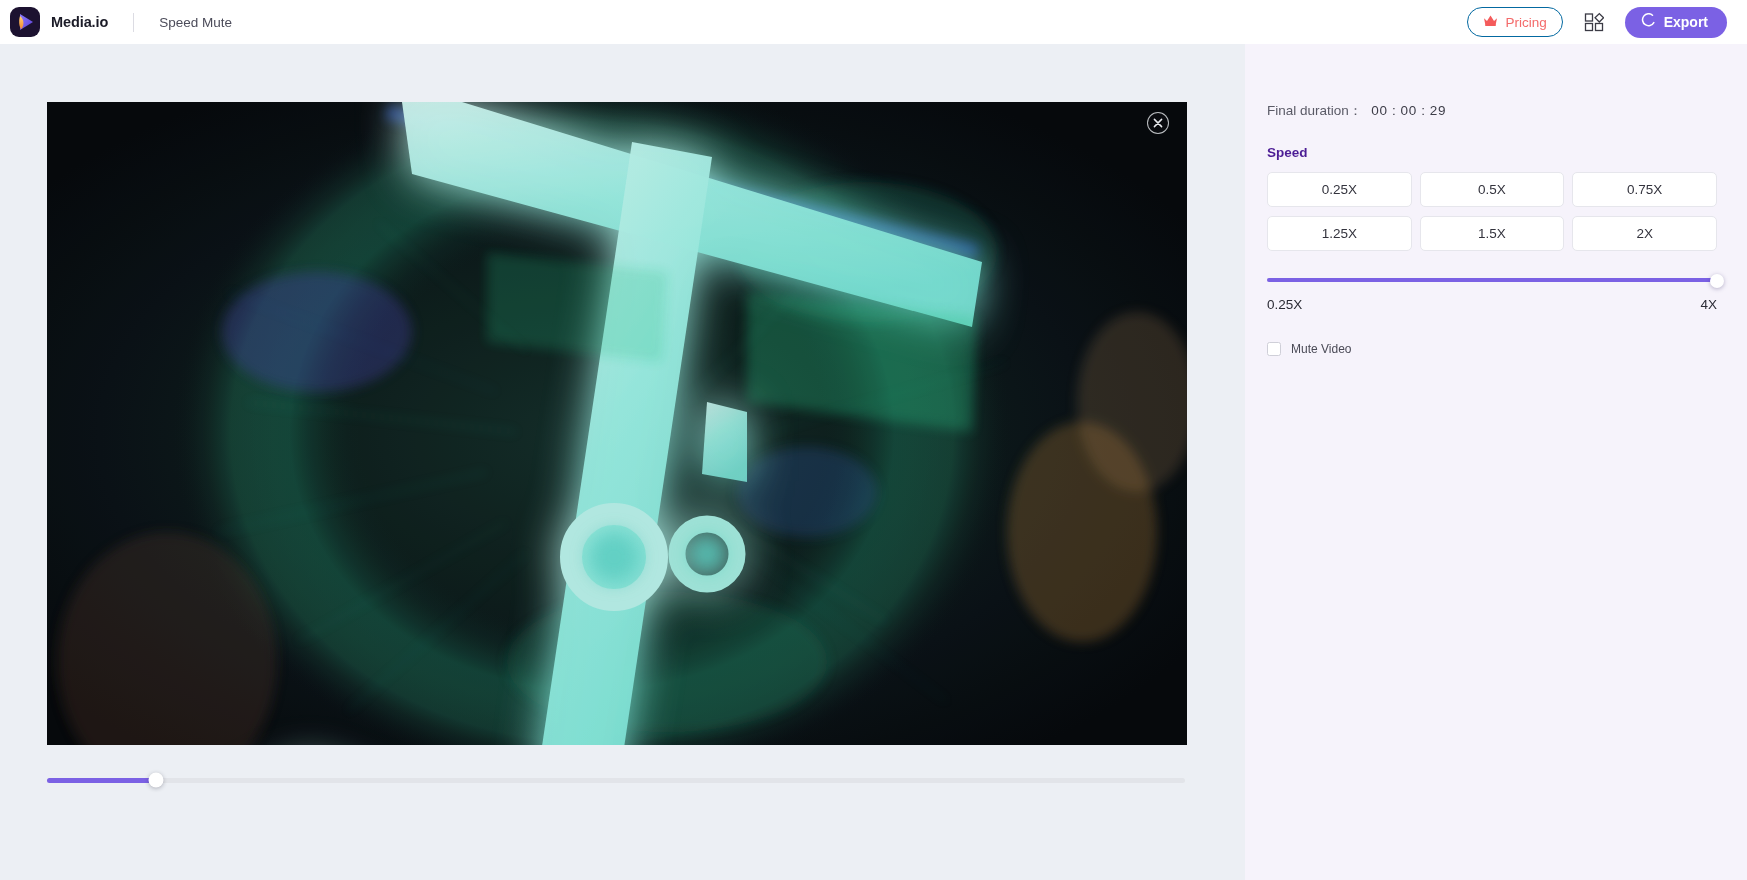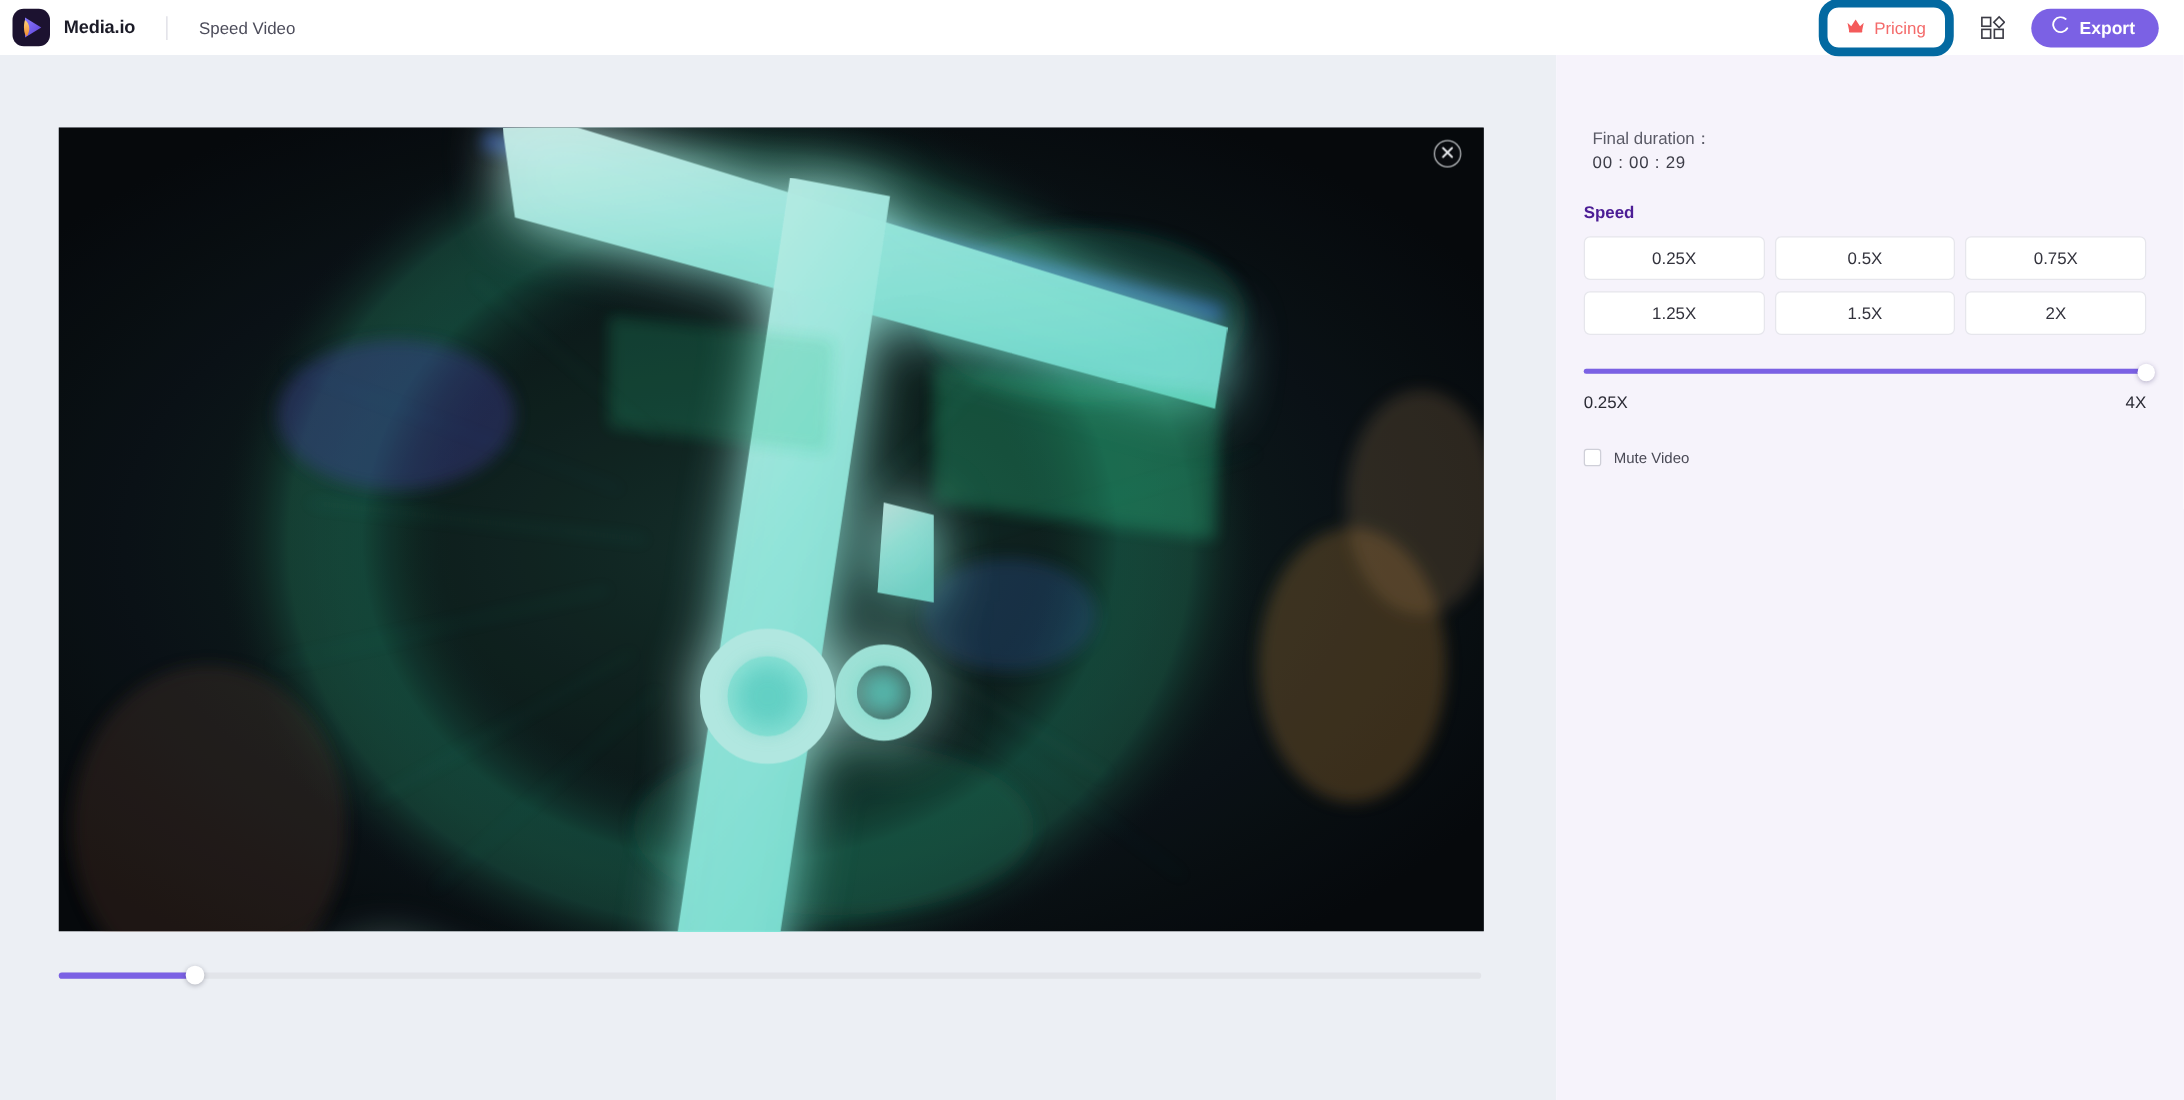--- a/index.html
+++ b/index.html
@@ -29,22 +29,22 @@
   }
   .logo svg { display: block; }
   .brand-name { font-size: 14.5px; font-weight: bold; color: #1b1b27; letter-spacing: -0.1px; }
   .brand-sep { width: 1px; height: 19px; background: #dcdce3; margin: 0 14px; }
   .page-sub { font-size: 13.5px; color: #4c4c5a; }
 
   .header-right { margin-left: auto; display: flex; align-items: center; gap: 18px; }
 
   .pricing-btn {
     display: flex; align-items: center; gap: 7px;
-    height: 46px; padding: 0 15px;
-    border: 7px solid #0369a1; border-radius: 16px;
+    height: 30px; padding: 0 15px;
+    border: 1px solid #0369a1; border-radius: 16px;
     background: #fff; cursor: pointer;
     font-size: 13.5px; color: #f46a6a; font-weight: 500;
   }
   .crown { display: block; }
 
   .grid-btn {
     width: 26px; height: 26px; display: flex; align-items: center; justify-content: center;
     cursor: pointer; background: none; border: none;
   }
 
@@ -118,21 +118,21 @@
 
   
   .panel {
     flex: 1; background: #f6f3fb;
     padding: 58px 30px 0 22px;
     position: relative;
   }
   .panel-inner { width: 100%; }
   .final-duration {
     font-size: 13.5px; color: #5a5a66; margin-bottom: 25px;
-    display: flex; align-items: baseline; gap: 2px; flex-direction: column;
+    display: flex; align-items: baseline; gap: 2px;
   }
   .fd-label { color: #5a5a66; }
   .fd-value { color: #3d3d48; letter-spacing: 0.6px; margin-left: 7px; }
 
   .section-title { font-size: 13.5px; font-weight: bold; color: #4c1d95; margin-bottom: 12px; }
 
   .speed-grid {
     display: grid; grid-template-columns: repeat(3, 1fr);
     gap: 9px 8px; margin-bottom: 22px;
   }
@@ -185,21 +185,21 @@
               <stop offset="0%" stop-color="#ffd27a"></stop>
                 <stop offset="100%" stop-color="#f38b2e"></stop>
             </linearGradient>
           </defs>
           <path d="M6 3 L19 11 L6 19 Z" fill="url(#lgP)"></path>
           <path d="M6 5 C10 8 10.5 13.5 7.5 18 C5 17 4.5 9 6 5 Z" fill="url(#lgO)"></path>
         </svg>
       </div>
       <span class="brand-name">Media.io</span>
       <span class="brand-sep"></span>
-      <span class="page-sub">Speed Video</span>
+      <span class="page-sub">Speed Mute</span>
     </div>
 
     <div class="header-right">
       <button class="pricing-btn">
         <span class="crown">
           <svg width="15" height="13" viewBox="0 0 15 13">
             <path d="M1 4.2 L4 7 L7.5 1.6 L11 7 L14 4.2 L12.6 11 L2.4 11 Z" fill="#f45b5b"></path>
             <rect x="2.2" y="10.2" width="10.6" height="1.8" rx="0.6" fill="#f45b5b"></rect>
           </svg>
         </span>

